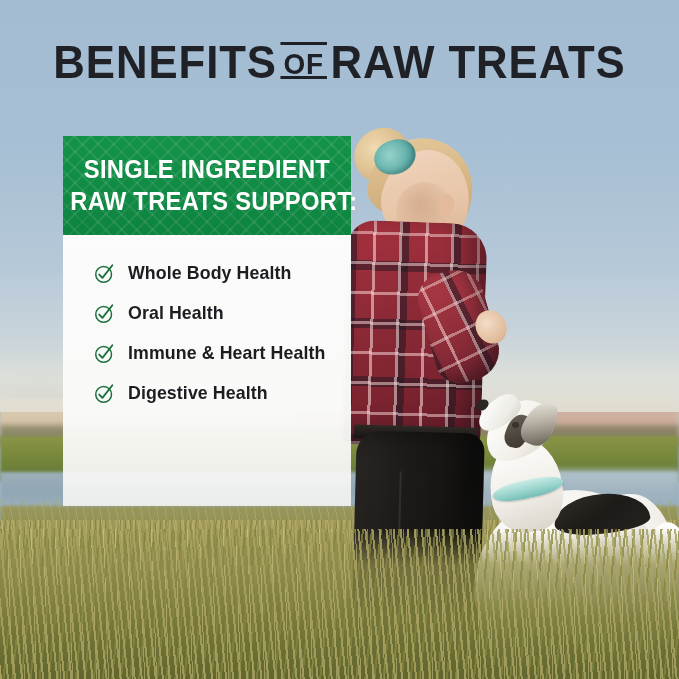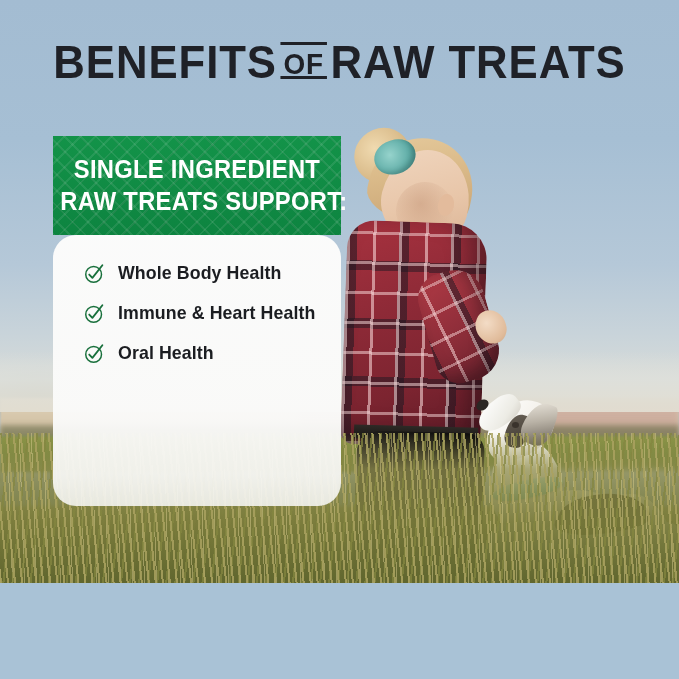--- a/index.html
+++ b/index.html
@@ -4,21 +4,21 @@
 <style>
   html,body{margin:0;padding:0;}
   body{
     width:679px;height:679px;
     font-family:"Liberation Sans", sans-serif;
     overflow:hidden;
     background:#a9c2d6;
   }
   #poster{
     position:relative;
-    width:679px;height:583px;
+    width:679px;height:679px;
     overflow:hidden;
   }
 
   
   .photo{position:absolute;inset:0;overflow:hidden;}
 
   
   .sky{
     position:absolute;left:0;right:0;top:0;height:400px;
     background:linear-gradient(180deg,#a3bcd2 0%,#a6bfd4 35%,#b5c8d8 66%,#c9d4da 84%,#d9dcd8 96%,#dcdcd4 100%);
@@ -314,21 +314,21 @@
   }
   .headline .hl-of::before,
   .headline .hl-of::after{
     content:"";position:absolute;left:0;right:0;height:3px;background:#1f2127;
   }
   .headline .hl-of::before{top:-5px;}
   .headline .hl-of::after{bottom:1px;}
 
   
   .card{
-    position:absolute;left:53px;top:136px;width:288px;
+    position:absolute;left:63px;top:136px;width:288px;
   }
   .card-header{
     background-color:#0f8a43;
     background-image:
       repeating-linear-gradient(45deg, rgba(255,255,255,.085) 0 2px, rgba(0,0,0,0) 2px 11px),
       repeating-linear-gradient(-45deg, rgba(255,255,255,.085) 0 2px, rgba(0,0,0,0) 2px 11px),
       repeating-linear-gradient(45deg, rgba(0,0,0,.07) 0 1px, rgba(0,0,0,0) 1px 22px),
       repeating-linear-gradient(-45deg, rgba(0,0,0,.07) 0 1px, rgba(0,0,0,0) 1px 22px),
       linear-gradient(180deg,#139349 0%,#0d8440 100%);
     padding:17px 0 18px 0;
@@ -345,21 +345,20 @@
   }
   .card-body{
     background:linear-gradient(180deg,
       rgba(252,252,251,.985) 0%,
       rgba(250,250,249,.975) 62%,
       rgba(248,248,246,.93) 88%,
       rgba(246,246,243,.88) 100%);
     padding:18px 0 30px 0;
     height:271px;
     box-sizing:border-box;
-    border-radius:23px;
   }
   .benefit-row{
     display:flex;
     align-items:center;
     height:40px;
     padding-left:31px;
   }
   .check-ico{
     width:21px;height:21px;flex:0 0 21px;
     margin-right:13px;
@@ -448,31 +447,38 @@
           <path d="M6 13.2 L9.6 17 L21 2.6" fill="none" stroke="#19703c" stroke-width="2.1" stroke-linecap="round" stroke-linejoin="round"></path>
         </svg>
         <span class="benefit-label">Whole Body Health</span>
       </div>
 
       <div class="benefit-row">
         <svg class="check-ico" viewBox="0 0 24 24">
           <circle cx="11" cy="13" r="9" fill="none" stroke="#19703c" stroke-width="1.7"></circle>
           <path d="M6 13.2 L9.6 17 L21 2.6" fill="none" stroke="#19703c" stroke-width="2.1" stroke-linecap="round" stroke-linejoin="round"></path>
         </svg>
-        <span class="benefit-label">Immune &amp; Heart Health</span>
+        <span class="benefit-label">Oral Health</span>
       </div>
 
       <div class="benefit-row">
         <svg class="check-ico" viewBox="0 0 24 24">
           <circle cx="11" cy="13" r="9" fill="none" stroke="#19703c" stroke-width="1.7"></circle>
           <path d="M6 13.2 L9.6 17 L21 2.6" fill="none" stroke="#19703c" stroke-width="2.1" stroke-linecap="round" stroke-linejoin="round"></path>
         </svg>
-        <span class="benefit-label">Oral Health</span>
+        <span class="benefit-label">Immune &amp; Heart Health</span>
       </div>
 
+      <div class="benefit-row">
+        <svg class="check-ico" viewBox="0 0 24 24">
+          <circle cx="11" cy="13" r="9" fill="none" stroke="#19703c" stroke-width="1.7"></circle>
+          <path d="M6 13.2 L9.6 17 L21 2.6" fill="none" stroke="#19703c" stroke-width="2.1" stroke-linecap="round" stroke-linejoin="round"></path>
+        </svg>
+        <span class="benefit-label">Digestive Health</span>
+      </div>
 
 
 
 
     </div>
   </div>
 
 </div>
 
 </body></html>

